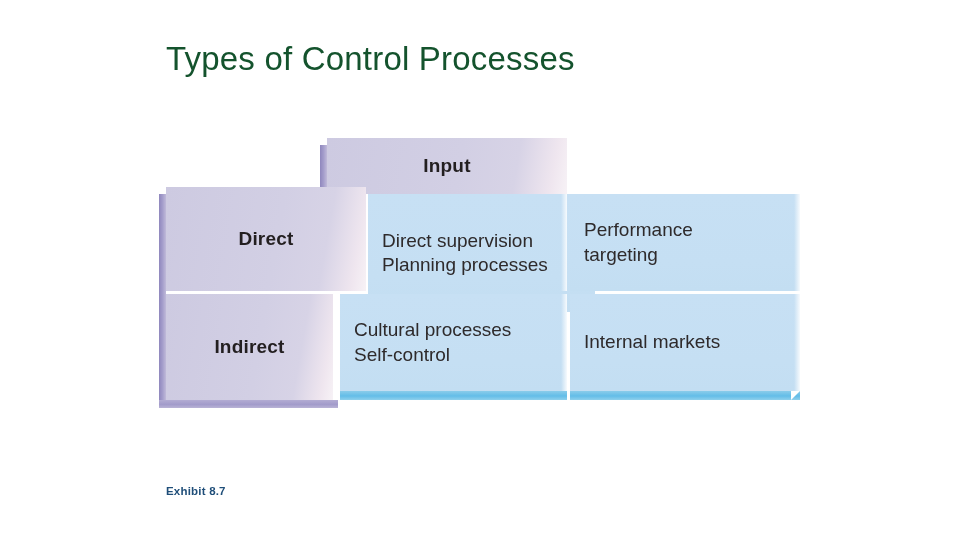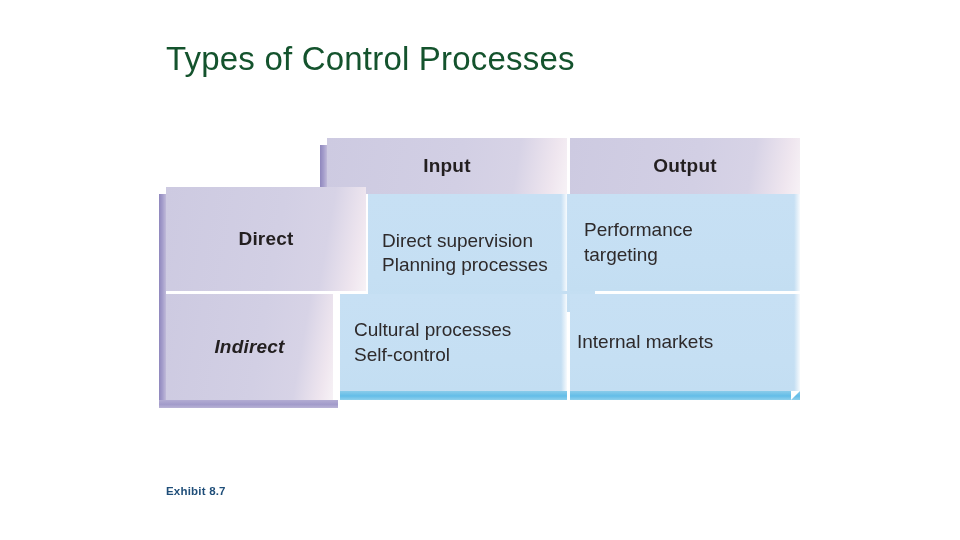--- a/index.html
+++ b/index.html
@@ -139,31 +139,28 @@
 <div id="slide-title">Types of Control Processes</div>
 
 <div id="matrix">
 
   <div class="cell lav col-head" style="left:168px; top:2px; width:240px; height:56px;">
     <span>Input</span>
   </div>
   <div class="bevel-left" style="left:161px; top:9px; height:56px;"></div>
   <div class="bevel-left-top" style="left:161px; top:2px;"></div>
 
-  <div class="cell lav col-head" style="left:411px; top:2px; width:230px; height:56px;">
-    <span>Output</span>
-  </div>
 
   <div class="cell lav row-head" style="left:7px; top:51px; width:200px; height:104px;">
     <span>Direct</span>
   </div>
   <div class="bevel-left" style="left:0px; top:58px; height:104px;"></div>
   <div class="bevel-left-top" style="left:0px; top:51px;"></div>
 
-  <div class="cell lav row-head" style="left:7px; top:158px; width:167px; height:106px;font-style:italic;">
+  <div class="cell lav row-head" style="left:7px; top:158px; width:167px; height:106px;">
     <span>Indirect</span>
   </div>
   <div class="bevel-left" style="left:0px; top:158px; height:106px;"></div>
   <div class="bevel-bottom-lav" style="left:0px; top:264px; width:179px;"></div>
 
   <div class="cell blu data-cell" style="left:181px; top:58px; width:227px; height:118px;margin-left:28px;">
     <span class="lines">Direct supervision
 Planning processes</span>
   </div>
   <div class="blu-right-hi" style="left:402px; top:58px; height:97px;"></div>
@@ -173,21 +170,21 @@
 targeting</span>
   </div>
   <div class="blu-right-hi" style="left:635px; top:58px; height:97px;"></div>
 
   <div class="cell blu data-cell" style="left:181px; top:158px; width:227px; height:97px;">
     <span class="lines">Cultural processes
 Self-control</span>
   </div>
   <div class="blu-right-hi" style="left:402px; top:158px; height:97px;"></div>
 
-  <div class="cell blu data-cell" style="left:411px; top:158px; width:230px; height:97px;padding-left:7px;">
+  <div class="cell blu data-cell" style="left:411px; top:158px; width:230px; height:97px;">
     <span class="lines">Internal markets</span>
   </div>
   <div class="blu-right-hi" style="left:635px; top:158px; height:97px;"></div>
 
   <div class="bevel-bottom-blu" style="left:181px; top:255px; width:227px;"></div>
   <div class="bevel-bottom-blu" style="left:411px; top:255px; width:230px;"></div>
   <div class="bevel-bottom-blu-cap" style="left:632px; top:255px;"></div>
 
 </div>
 

